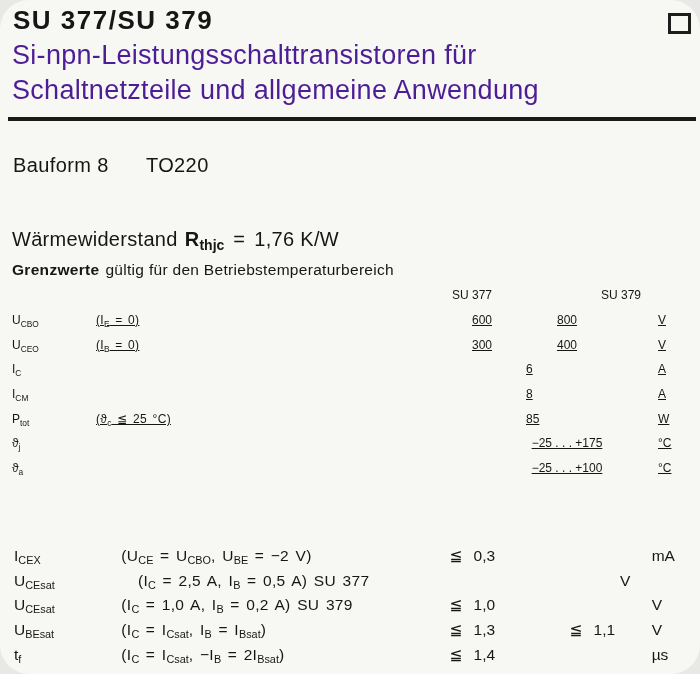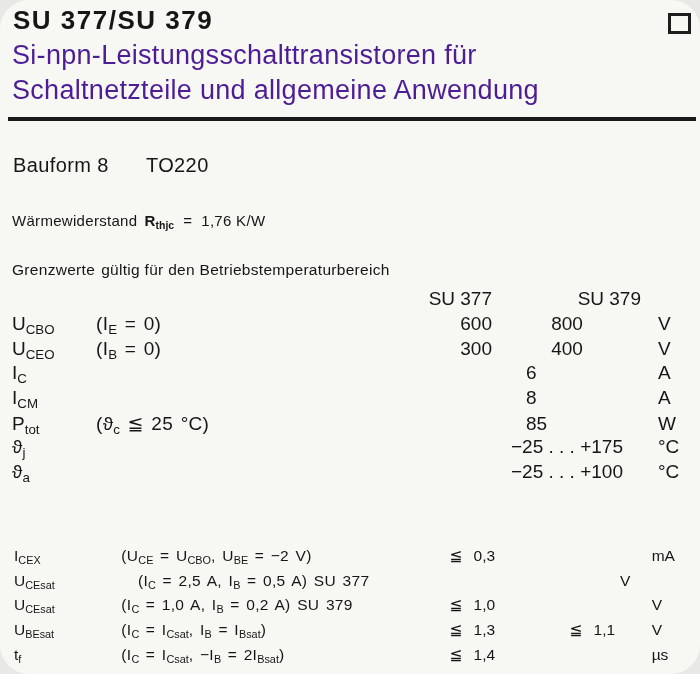--- a/index.html
+++ b/index.html
@@ -32,34 +32,34 @@
   .rule{
     position:absolute;left:8px;top:117px;width:688px;height:4px;
     background:#1a1a1a;
   }
   .pkg{
     position:absolute;left:13px;top:154px;
     font-size:20px;letter-spacing:0.4px;
   }
   .pkg .pkg-type{margin-left:37px;}
   .thermal{
-    position:absolute;left:12px;top:212px;
-    font-size:15px;letter-spacing:0.3px;
+    position:absolute;left:12px;top:228px;
+    font-size:20px;letter-spacing:0.3px;
   }
   .thermal .t-sym{font-weight:700;margin-left:7px;}
   .thermal .t-eq{margin-left:9px;}
   .thermal .t-val{margin-left:9px;}
   .sec-head{
     position:absolute;left:12px;
     font-size:15.5px;letter-spacing:0.3px;
   }
-  .sec-head .hb{font-weight:400;margin-top:33px;}
+  .sec-head .hb{font-weight:700;margin-top:33px;}
   .sec-head .hr2{margin-left:6px;}
   
-  .gtable{position:absolute;left:12px;top:288px;width:676px;font-size:19px;}
+  .gtable{position:absolute;left:12px;top:288px;width:676px;font-size:12px;text-decoration:underline;}
   .ghead{position:relative;height:25px;}
   .ghead .gh1{position:absolute;left:376px;width:104px;text-align:right;}
   .ghead .gh2{position:absolute;left:525px;width:104px;text-align:right;}
   .grow{display:flex;height:24.7px;align-items:baseline;white-space:nowrap;}
   .g-label{width:434px;}
   .g-sym{display:inline-block;width:84px;}
   .g-cond{letter-spacing:0.3px;word-spacing:2px;}
   .g-v1{width:46px;text-align:right;}
   .g-mid{width:150px;}
   .g-mid[data-align="right"]{text-align:center;}

